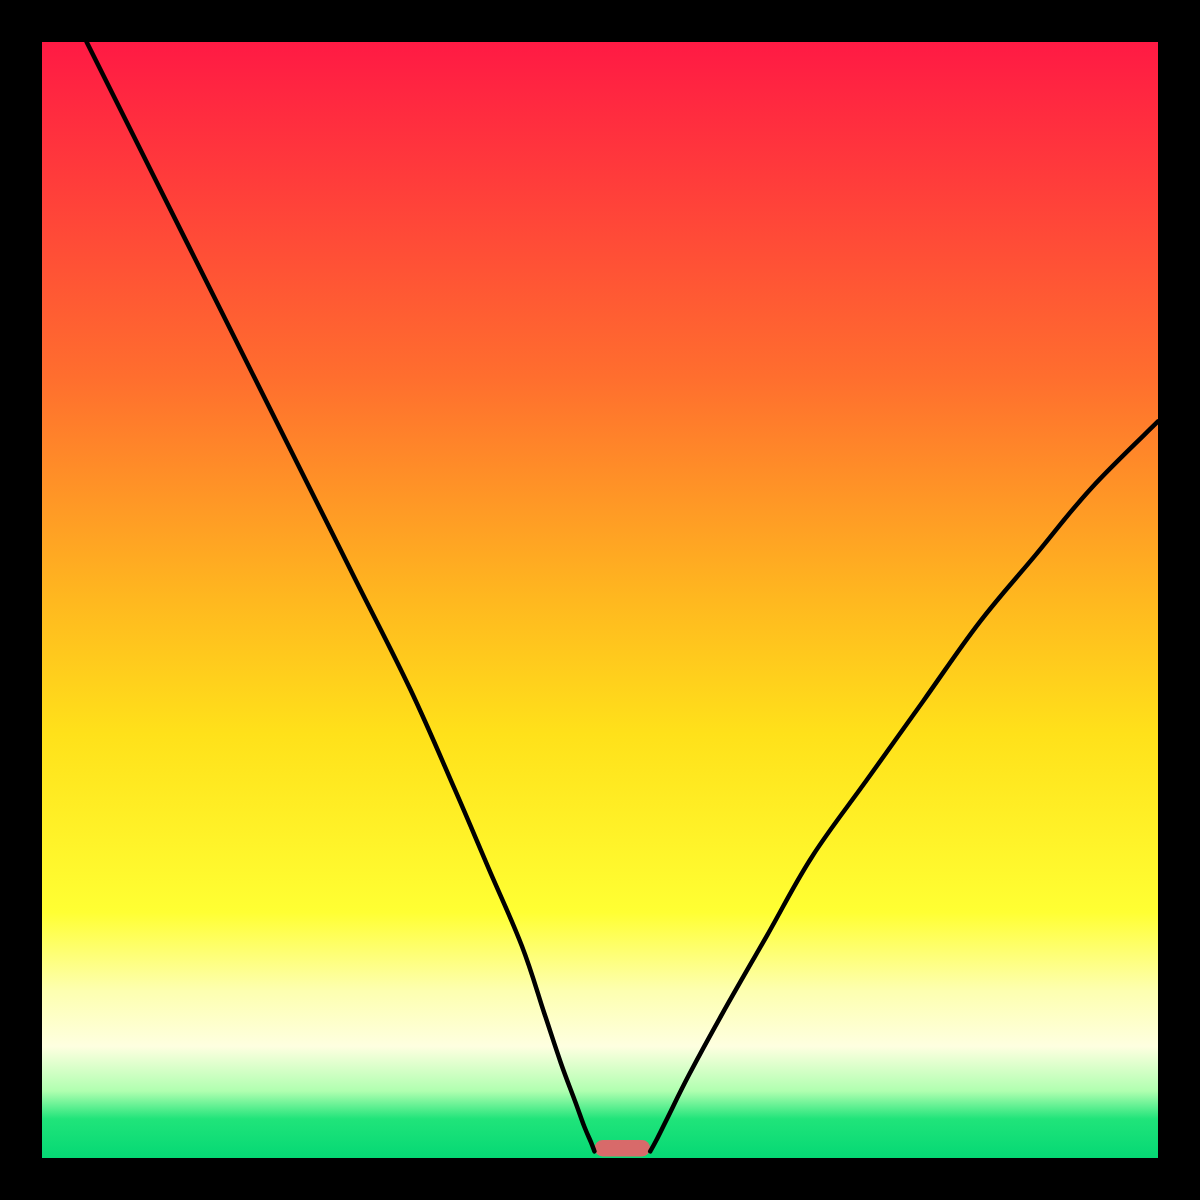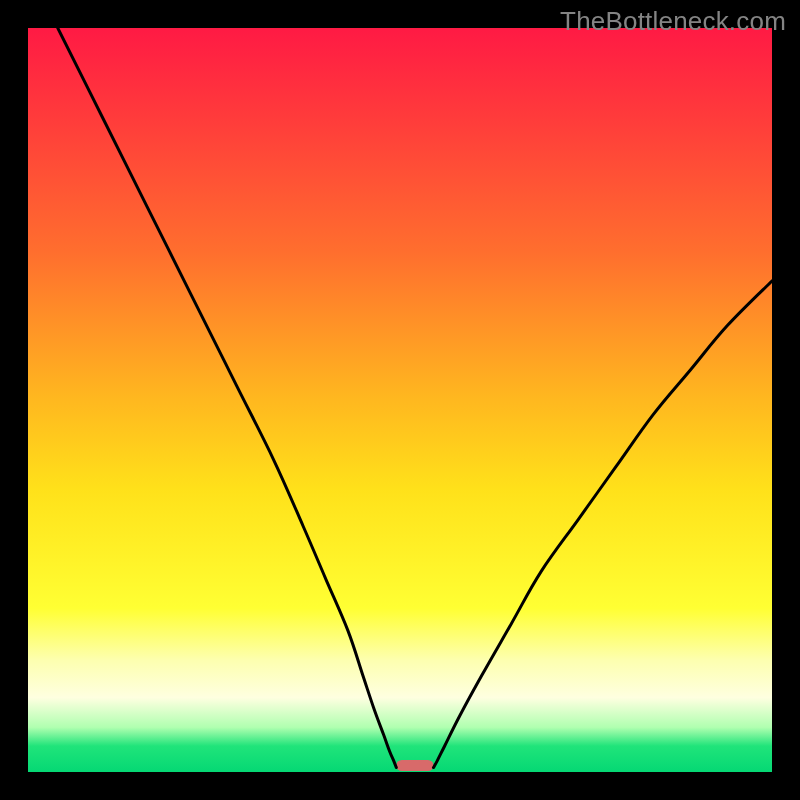--- a/index.html
+++ b/index.html
@@ -60,14 +60,13 @@
             <stop offset="96.50%" stop-color="#20e47a"></stop>
             <stop offset="100.00%" stop-color="#05d874"></stop>
           </linearGradient>
         </defs>
         <rect x="0" y="0" width="744" height="744" fill="url(#bg-grad)"></rect>
         <rect x="368.3" y="732.0" width="37.2" height="11" rx="5.5" fill="#d86a6a"></rect>
         <path d="M 29.76 0.00 C 37.80 16.07, 58.33 57.14, 74.40 89.28 C 90.47 121.42, 102.97 146.42, 119.04 178.56 C 135.11 210.70, 147.61 235.70, 163.68 267.84 C 179.75 299.98, 193.59 327.66, 208.32 357.12 C 223.05 386.58, 233.47 406.08, 245.52 431.52 C 257.57 456.96, 265.91 477.05, 275.28 498.48 C 284.65 519.91, 289.56 531.81, 297.60 550.56 C 305.64 569.31, 313.22 585.23, 319.92 602.64 C 326.62 620.05, 330.11 633.22, 334.80 647.28 C 339.49 661.34, 342.21 670.05, 345.96 680.76 C 349.71 691.47, 352.82 699.17, 355.63 706.80 C 358.44 714.43, 359.71 718.35, 361.58 723.17 C 363.46 727.99, 364.84 730.64, 366.05 733.58 C 367.25 736.53, 367.88 738.46, 368.28 739.54" fill="none" stroke="#000" stroke-width="3" stroke-linecap="round"></path>
         <path d="M 405.48 739.54 C 406.15 738.33, 407.19 736.72, 409.20 732.84 C 411.21 728.96, 412.62 726.00, 416.64 717.96 C 420.66 709.92, 424.82 700.92, 431.52 688.20 C 438.22 675.48, 444.47 664.02, 453.84 647.28 C 463.21 630.54, 472.89 613.95, 483.60 595.20 C 494.31 576.45, 501.31 561.87, 513.36 543.12 C 525.41 524.37, 537.17 509.79, 550.56 491.04 C 563.95 472.29, 574.37 457.71, 587.76 438.96 C 601.15 420.21, 611.57 404.29, 624.96 386.88 C 638.35 369.47, 648.77 358.31, 662.16 342.24 C 675.55 326.17, 684.63 313.67, 699.36 297.60 C 714.09 281.53, 735.96 261.00, 744.00 252.96" fill="none" stroke="#000" stroke-width="3" stroke-linecap="round"></path>
       </svg>
   </div>
-  <div class="watermark">TheBottleneck.com</div>
 </div>
 
 </body></html>

